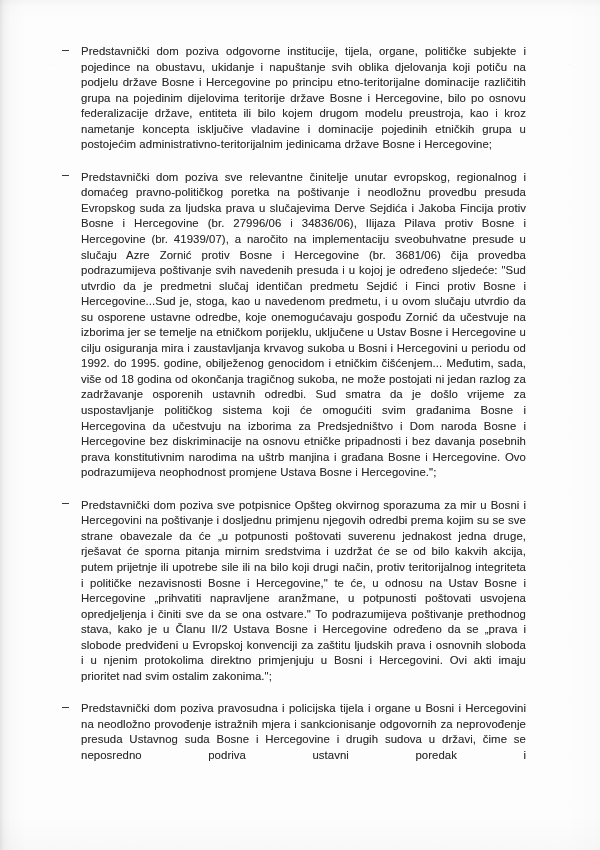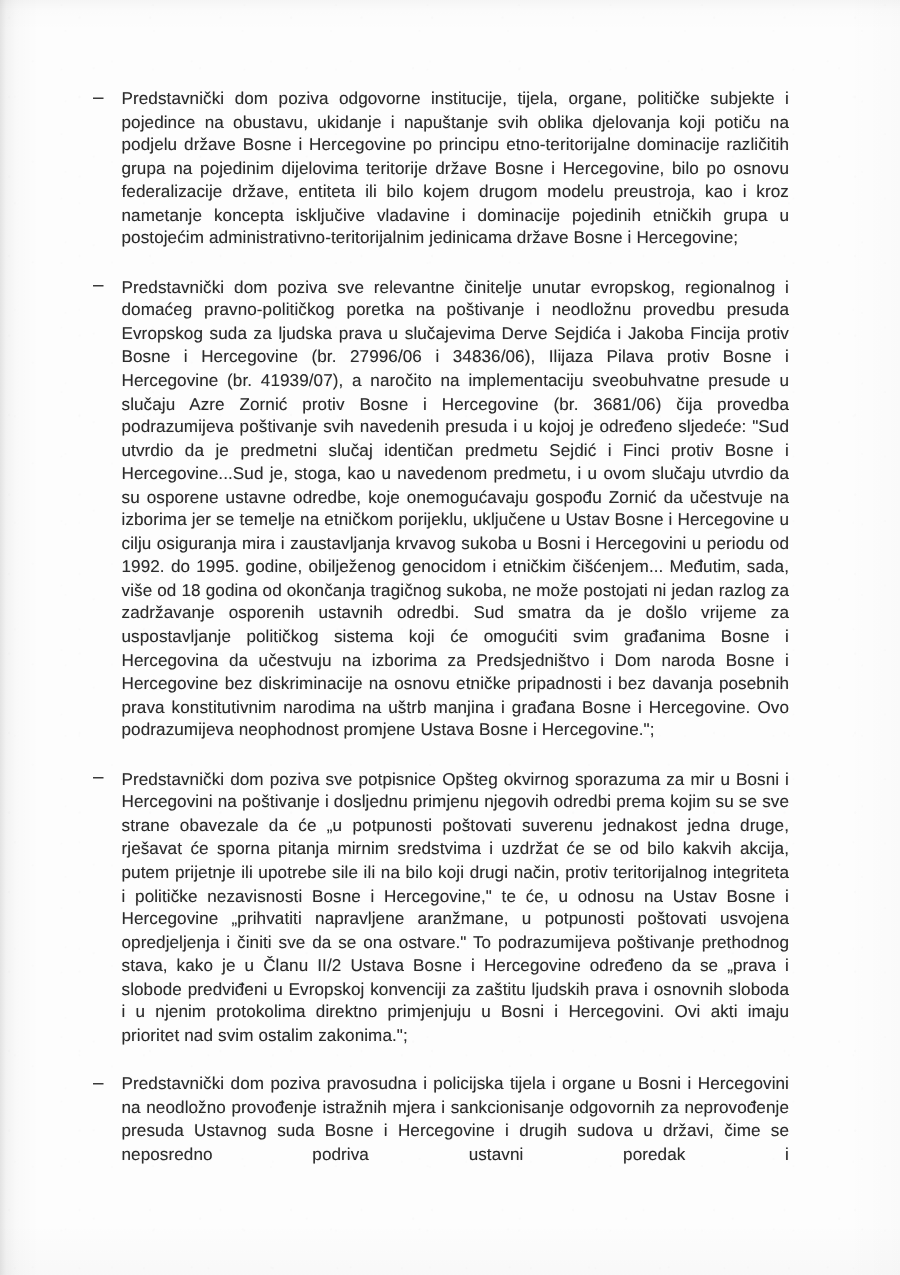--- a/index.html
+++ b/index.html
@@ -51,21 +51,20 @@
       radial-gradient(circle at 23% 91%, rgba(0,0,0,0.04) 0.6px, transparent 1px),
       radial-gradient(circle at 74% 44%, rgba(0,0,0,0.04) 0.6px, transparent 1px);
     background-size: 47px 53px, 61px 43px, 53px 67px, 71px 59px, 43px 71px, 59px 47px;
   }
 
   #doc-body {
     position: absolute;
     left: 62px;
     top: 44px;
     width: 464px;
-    margin-top: 15px;
   }
 
   
   .clause {
     position: relative;
     padding-left: 19px;
     margin: 0 0 17px 0;
   }
   .clause:last-child { margin-bottom: 0; }
 

